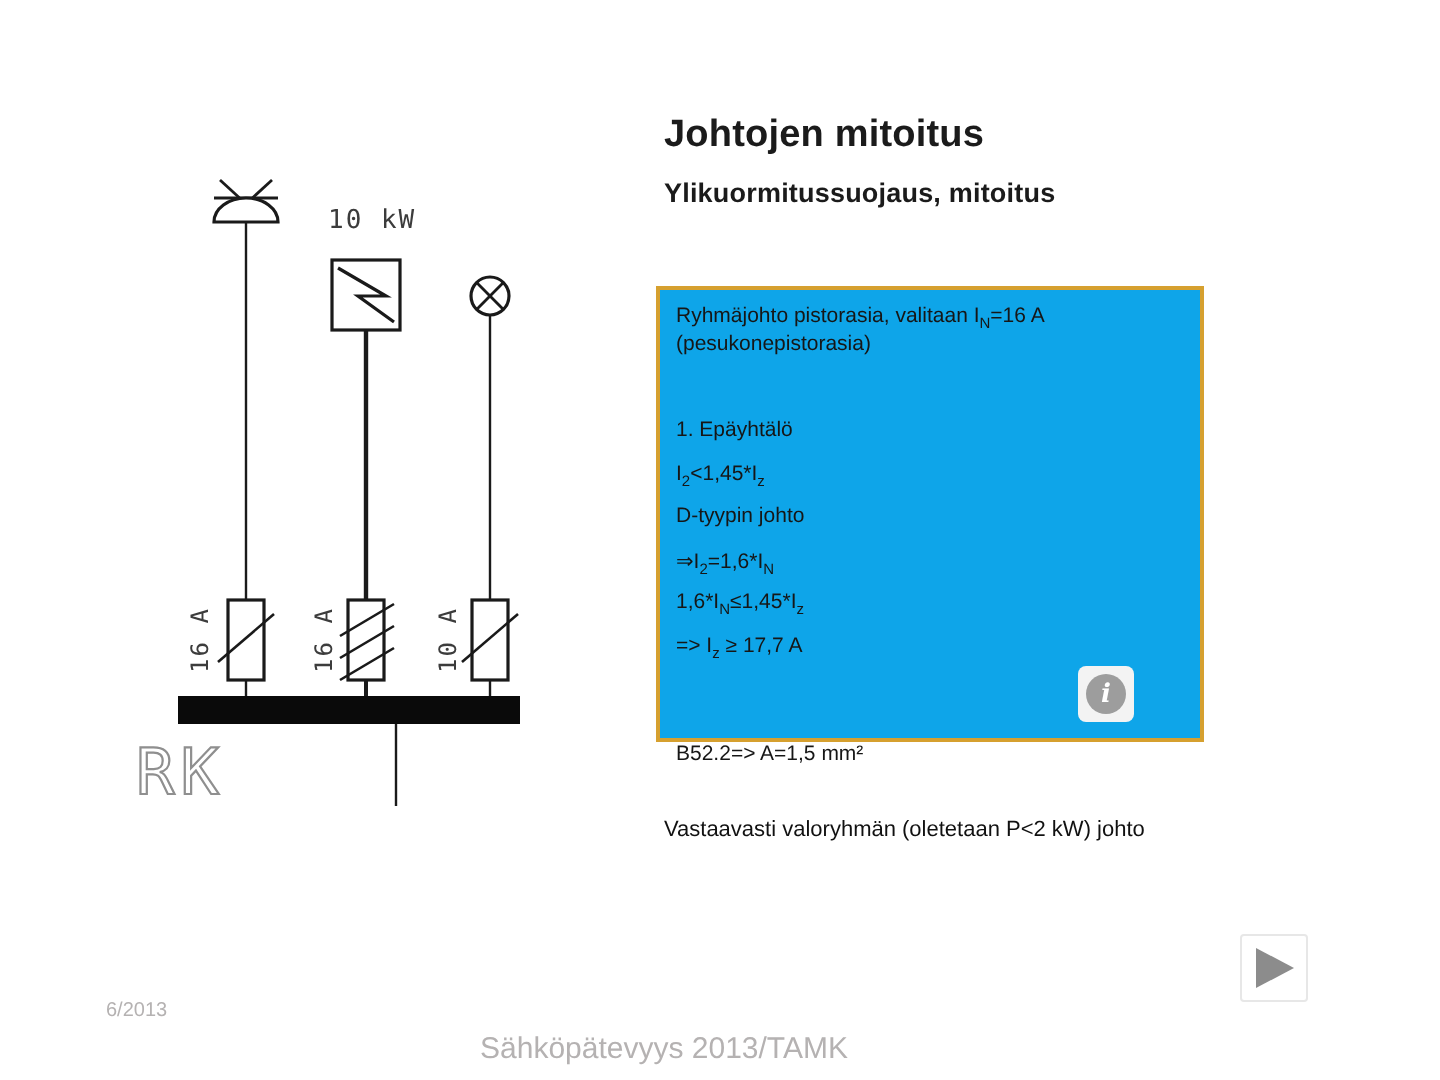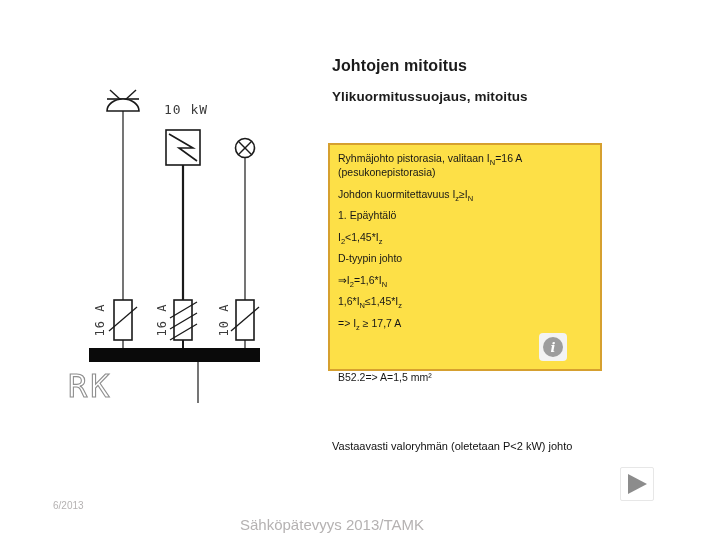--- a/index.html
+++ b/index.html
@@ -2,47 +2,47 @@
 <html><head>
 <meta charset="utf-8">
 <style>
   html,body{margin:0;padding:0;background:#fff;}
   #slide{
     position:relative;width:720px;height:540px;background:#ffffff;
     font-family:"Liberation Sans", sans-serif;overflow:hidden;
   }
   .title{
     position:absolute;left:332px;top:57px;
-    font-size:16px;font-weight:bold;color:#1b1b1b;letter-spacing:.1px;
+    font-size:19px;font-weight:bold;color:#1b1b1b;letter-spacing:.1px;
   }
   .subtitle{
     position:absolute;left:332px;top:89px;
     font-size:13.5px;font-weight:bold;color:#1b1b1b;letter-spacing:.1px;
   }
   .notebox{
     position:absolute;left:328px;top:143px;width:274px;height:228px;
-    border:2px solid #d6a02f;background:#fde047;box-sizing:border-box;
+    border:2px solid #d6a02f;background:#0ea5e9;box-sizing:border-box;
   }
   .nline{
     position:absolute;left:8px;height:13px;
     font-size:10.5px;color:#161616;white-space:nowrap;
   }
   .nline sub{font-size:7.5px;line-height:0;}
   .info-wrap{
     position:absolute;left:209px;top:188px;width:28px;height:28px;
     background:#f3f3f3;border-radius:4px;display:flex;align-items:center;justify-content:center;
   }
   .info-circle{
     width:20px;height:20px;border-radius:50%;background:#9d9d9d;
     color:#ffffff;font-family:"DejaVu Serif", serif;font-style:italic;font-weight:bold;
     font-size:13px;display:flex;align-items:center;justify-content:center;line-height:1;
   }
   .bottomtext{
     position:absolute;left:332px;top:409px;
-    font-size:11px;color:#111111;white-space:nowrap;margin-top:31px;
+    font-size:11px;color:#111111;white-space:nowrap;
   }
   .footer-date{
     position:absolute;left:53px;top:500px;font-size:10px;color:#b5b2b2;
   }
   .footer-center{
     position:absolute;left:240px;top:516px;font-size:15px;color:#b5b2b2;
   }
   .next-btn{
     position:absolute;left:620px;top:467px;width:32px;height:32px;
     background:#ffffff;border:1px solid #e7e7e7;border-radius:2px;
@@ -107,21 +107,20 @@
     <line x1="198" y1="362" x2="198" y2="403" stroke="#1a1a1a" stroke-width="1.2"></line>
     <text x="68" y="397" font-size="32" font-family="DejaVu Sans Mono, monospace" fill="none" stroke="#8f8f8f" stroke-width="1.1" letter-spacing="3">RK</text>
   </svg>
 
   <div class="title">Johtojen mitoitus</div>
   <div class="subtitle">Ylikuormitussuojaus, mitoitus</div>
 
   <div class="notebox" style="border-color: rgb(214, 160, 47);">
     <div class="nline" style="top:7px">Ryhmäjohto pistorasia, valitaan I<sub>N</sub>=16 A</div>
     <div class="nline" style="top:21px">(pesukonepistorasia)</div>
-    <div class="nline" style="top:43px">Johdon kuormitettavuus I<sub>z</sub>≥I<sub>N</sub></div>
     <div class="nline" style="top:64px">1. Epäyhtälö</div>
     <div class="nline" style="top:86px">I<sub>2</sub>&lt;1,45*I<sub>z</sub></div>
     <div class="nline" style="top:107px">D-tyypin johto</div>
     <div class="nline" style="top:129px">⇒I<sub>2</sub>=1,6*I<sub>N</sub></div>
     <div class="nline" style="top:150px">1,6*I<sub>N</sub>≤1,45*I<sub>z</sub></div>
     <div class="nline" style="top:172px">=&gt; I<sub>z</sub> ≥ 17,7 A</div>
     <div class="nline" style="top:226px">B52.2=&gt; A=1,5 mm²</div>
     <div class="info-wrap">
       <div class="info-circle">i</div>
     </div>

